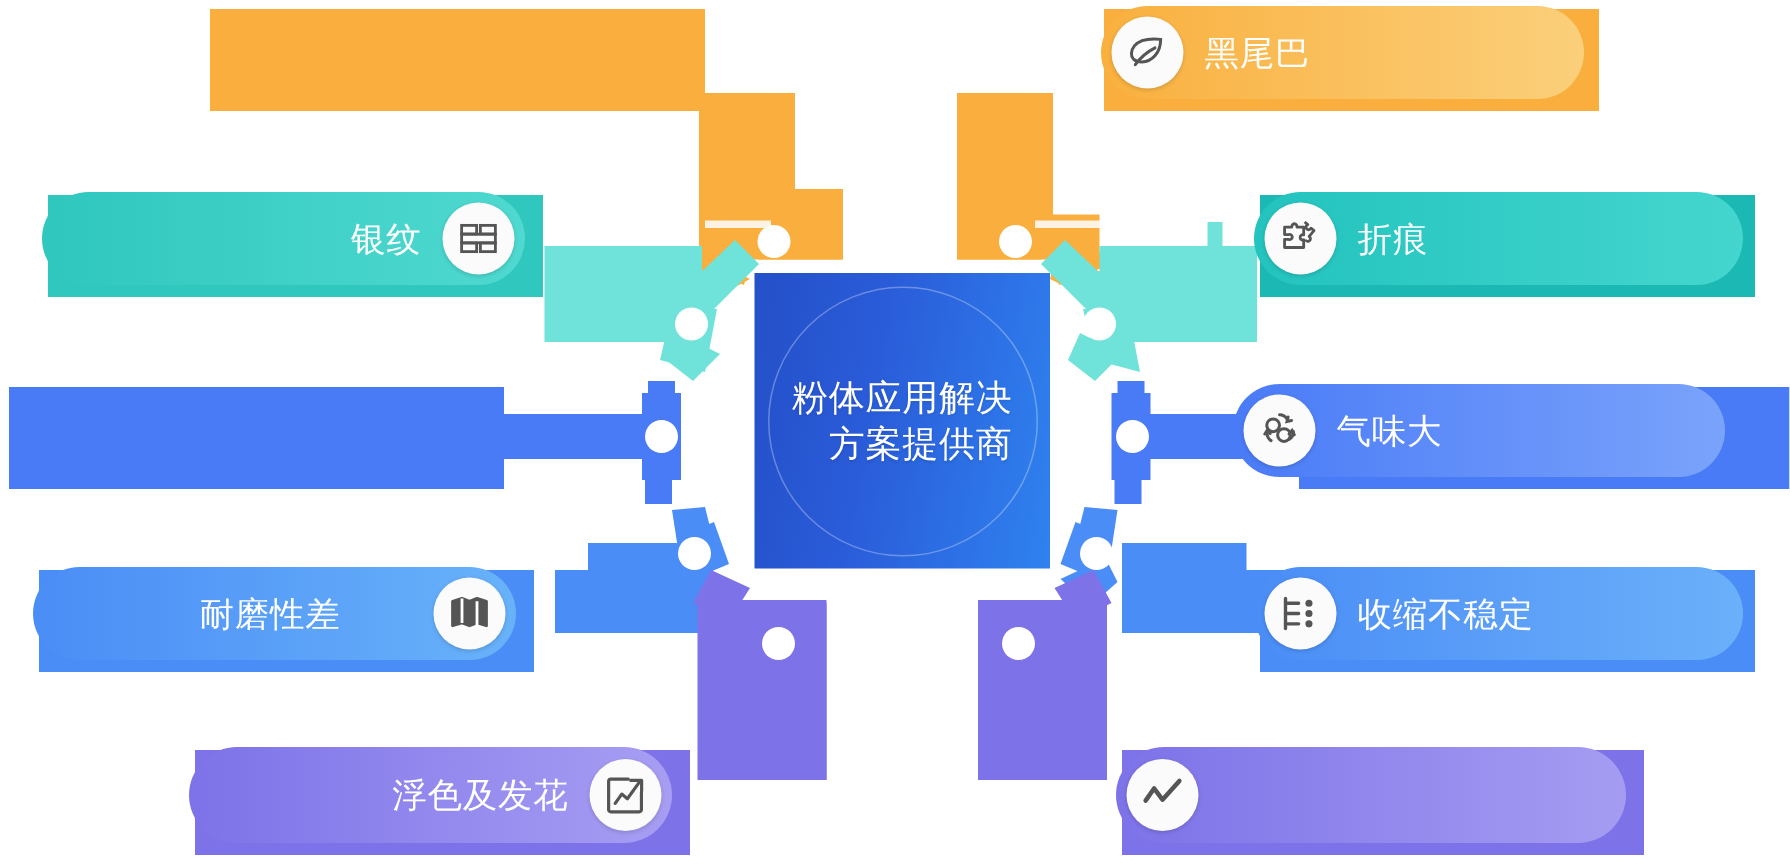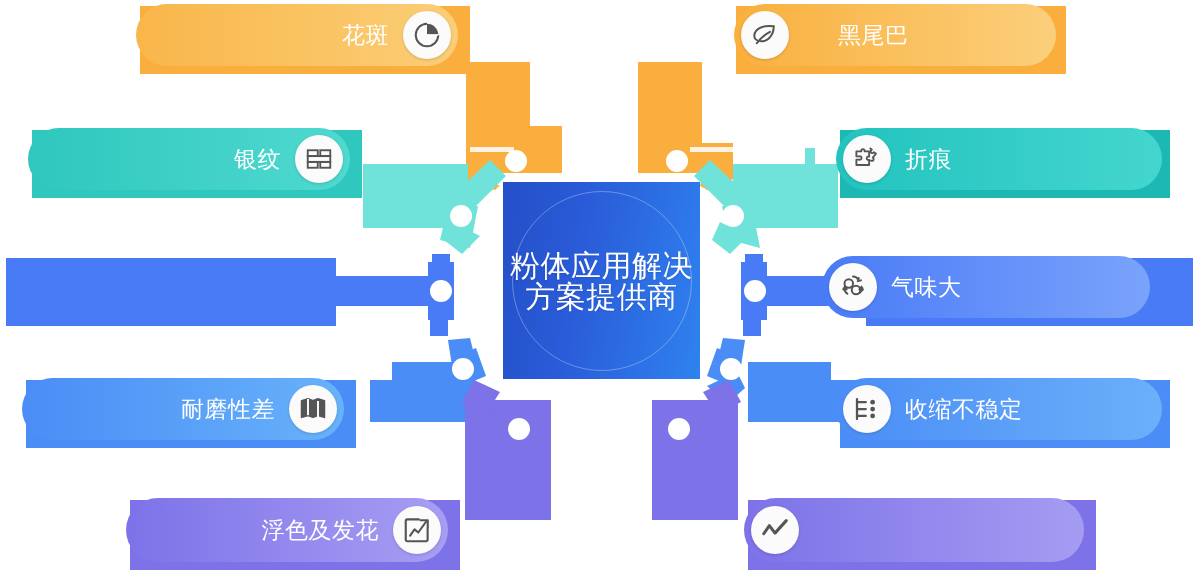--- a/index.html
+++ b/index.html
@@ -31,23 +31,23 @@
     left:9px; top:9px;
     width:178px;height:178px;
     border:1.5px solid rgba(255,255,255,0.30);
     border-radius:50%;
     pointer-events:none;
   }
   .center-label{
     position:relative;
     z-index:2;
     color:#ffffff;
-    font-size:30px;
+    font-size:24px;
     line-height:31px;
-    text-align:center;
+    text-align:right;
     letter-spacing:0.5px;
     white-space:pre-line;
     text-shadow:0 1px 2px rgba(0,0,0,0.12);
   }
 
   
   .badge{
     position:absolute;
     display:flex;
     align-items:center;
@@ -201,32 +201,22 @@
   <div class="badge-plate" style="left:736px;top:6px;width:330px;height:68px;background:#F9AE3D;"></div>
   <div class="badge-plate" style="left:32px;top:130px;width:330px;height:68px;background:#2FC7BE;"></div>
   <div class="badge-plate" style="left:840px;top:130px;width:330px;height:68px;background:#1CB9B4;"></div>
   <div class="badge-plate" style="left:6px;top:258px;width:330px;height:68px;background:#4A7BF7;"></div>
   <div class="badge-plate" style="left:866px;top:258px;width:330px;height:68px;background:#4A7BF7;"></div>
   <div class="badge-plate" style="left:26px;top:380px;width:330px;height:68px;background:#4A8DF6;"></div>
   <div class="badge-plate" style="left:840px;top:380px;width:330px;height:68px;background:#4A8DF6;"></div>
   <div class="badge-plate" style="left:130px;top:500px;width:330px;height:70px;background:#7D72E8;"></div>
   <div class="badge-plate" style="left:748px;top:500px;width:348px;height:70px;background:#7D72E8;"></div>
 
-  <div class="badge align-right" style="left:136px;top:4px;width:322px;background:linear-gradient(90deg,#F9B64A 0%,#FBCE77 100%);">
-    <span class="badge-label">花斑</span>
-    <span class="icon-wrap">
-      <svg width="30" height="30" viewBox="0 0 24 24" fill="none" stroke="#555" stroke-width="1.6">
-        <path d="M12 3a9 9 0 1 0 9 9"></path>
-        <path d="M12 3v9h9a9 9 0 0 0-9-9z" fill="#555" stroke="none"></path>
-        <path d="M12 12h9" stroke="#fff" stroke-width="1.4"></path>
-      </svg>
-    </span>
-  </div>
-
-  <div class="badge align-left" style="left:734px;top:4px;width:322px;background:linear-gradient(90deg,#F9B03E 0%,#FBCF7B 100%);gap:35px;">
+
+  <div class="badge align-left" style="left:734px;top:4px;width:322px;background:linear-gradient(90deg,#F9B03E 0%,#FBCF7B 100%);">
     <span class="icon-wrap">
       <svg width="30" height="30" viewBox="0 0 24 24" fill="none" stroke="#555" stroke-width="1.6" stroke-linecap="round">
         <path d="M19 5c0 7-4.5 12-10 12-2 0-3.5-.6-4.5-1.5C3 14 3 11 5 8.5 7.5 5.5 13 4.4 19 5z"></path>
         <path d="M5.5 18.5C8 15 12 11.5 16 9.5"></path>
       </svg>
     </span>
     <span class="badge-label">黑尾巴</span>
   </div>
 
   <div class="badge align-right" style="left:28px;top:128px;width:322px;background:linear-gradient(90deg,#2FC7BE 0%,#4FD9D0 100%);">
@@ -262,21 +252,21 @@
         <path d="M19.9 14.2l-1.2-2.2-1.6 1.9"></path>
         <path d="M7.5 17.4a4.6 4.6 0 0 1-2.1-4.2"></path>
         <path d="M4.2 13.9l1.3-2.1 1.5 1.9"></path>
         <circle cx="8.6" cy="9.2" r="3.4"></circle>
         <circle cx="14.4" cy="14.4" r="3.4"></circle>
       </svg>
     </span>
     <span class="badge-label">气味大</span>
   </div>
 
-  <div class="badge align-right" style="left:22px;top:378px;width:322px;background:linear-gradient(90deg,#4A8DF6 0%,#68B2FA 100%);">
+  <div class="badge align-right" style="left:22px;top:378px;width:322px;background:linear-gradient(90deg,#4A8DF6 0%,#68B2FA 100%);gap:48px;">
     <span class="badge-label">耐磨性差</span>
     <span class="icon-wrap">
       <svg width="30" height="30" viewBox="0 0 24 24" fill="none" stroke="#555" stroke-width="1.6" stroke-linejoin="round">
         <path d="M3 5.5l5-1.5 4 1.5 4-1.5 5 1.5v13l-5-1.5-4 1.5-4-1.5L3 18.5z" fill="#555" stroke="#555"></path>
         <path d="M8 4v13M16 5.5v13" stroke="#ffffff" stroke-width="1.5"></path>
       </svg>
     </span>
   </div>
 
   <div class="badge align-right" style="left:126px;top:498px;width:322px;height:64px;border-radius:32px;background:linear-gradient(90deg,#7D72E8 0%,#A79EF3 100%);">

